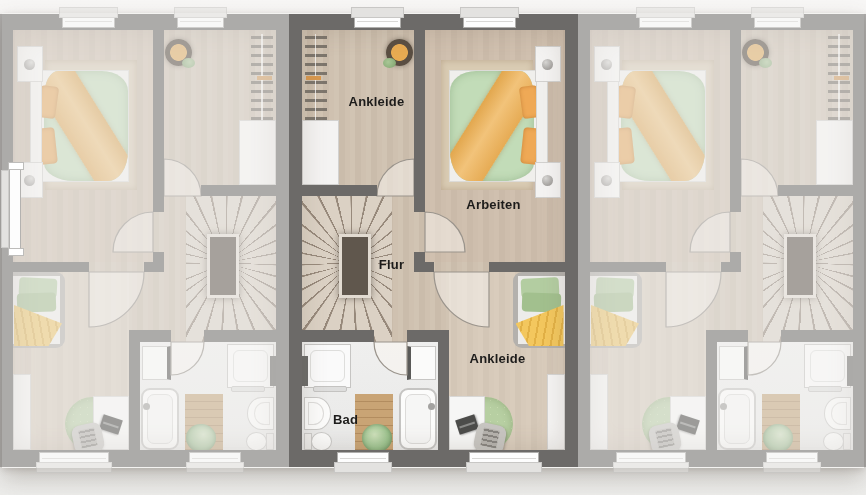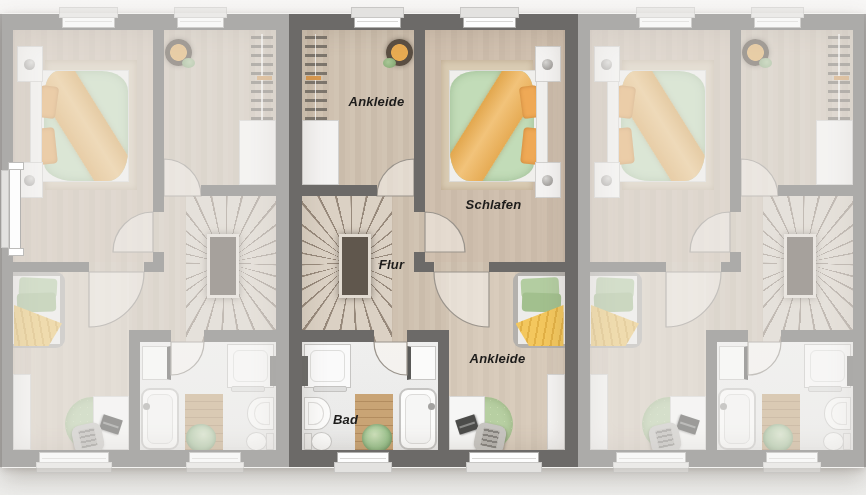--- a/index.html
+++ b/index.html
@@ -45,21 +45,21 @@
   .stair-void{left:50px;top:234px;width:26px;height:58px;background:#60574d;
     border:3px solid #e2dbd1;box-shadow:0 0 7px rgba(40,32,24,.5);}
   
   .white-box{background:#f4f3f2;border:1px solid #d2d1cf;box-sizing:border-box;}
   .knob{position:absolute;left:50%;top:50%;width:11px;height:11px;margin:-5.5px 0 0 -5.5px;border-radius:50%;
     background:radial-gradient(circle at 35% 30%,#d8d7d5,#a5a3a0 70%);}
   .plant-green{border-radius:50%;
     background:radial-gradient(circle at 42% 38%,#cde0ba,#9cc28e 55%,#7da26f 90%);
     box-shadow:inset 0 0 4px rgba(70,100,55,.5);}
   .room-label{position:absolute;transform:translate(-50%,-50%);
-    color:#1d1c1b;font-size:13px;font-weight:bold;letter-spacing:.2px;white-space:nowrap;font-style:italic;}
+    color:#1d1c1b;font-size:13px;font-weight:bold;letter-spacing:.2px;white-space:nowrap;}
   
   .rug-bed{left:152px;top:60px;width:92px;height:130px;background:#d9cbb3;
     box-shadow:inset 0 0 6px rgba(150,125,95,.45);}
   .bed-base{left:160px;top:70px;width:90px;height:112px;background:#f0efec;border:1px solid #dcdbd8;box-sizing:border-box;}
   .duvet{left:161px;top:71px;width:84px;height:110px;background:#c2dcb8;
     border-radius:26px 14px 30px 20px/20px 26px 18px 30px;overflow:hidden;box-shadow:inset 0 0 8px rgba(90,130,80,.35);}
   .duvet .oband{position:absolute;left:26%;top:-25%;width:42px;height:150%;
     transform:rotate(32deg);
     background:linear-gradient(90deg,#e2a74e,#f2c37a 45%,#e6ab54);box-shadow:0 0 5px rgba(150,100,40,.35);}
   .headboard{left:247px;top:66px;width:12px;height:120px;background:#f1f0ee;border:1px solid #d6d5d2;box-sizing:border-box;}
@@ -377,19 +377,19 @@
       <div class="abs win bottom" style="left:48px;width:52px"></div>
       <div class="abs win bottom" style="left:180px;width:70px"></div>
     </div>
   </div>
 
   <div class="abs side-win-sill" style="position:absolute;"></div>
   <div class="abs side-win-frame" style="position:absolute;"></div>
 
   <div style="position:absolute;left:288.5px;top:0;width:289px;height:495px;pointer-events:none">
     <div class="room-label" style="left:88px;top:101px">Ankleide</div>
-    <div class="room-label" style="left:205px;top:204px">Schlafen</div>
+    <div class="room-label" style="left:205px;top:204px">Arbeiten</div>
     <div class="room-label" style="left:103px;top:264px">Flur</div>
     <div class="room-label" style="left:209px;top:358px">Ankleide</div>
     <div class="room-label" style="left:57px;top:419px">Bad</div>
   </div>
 
 </div>
 
 </body></html>

